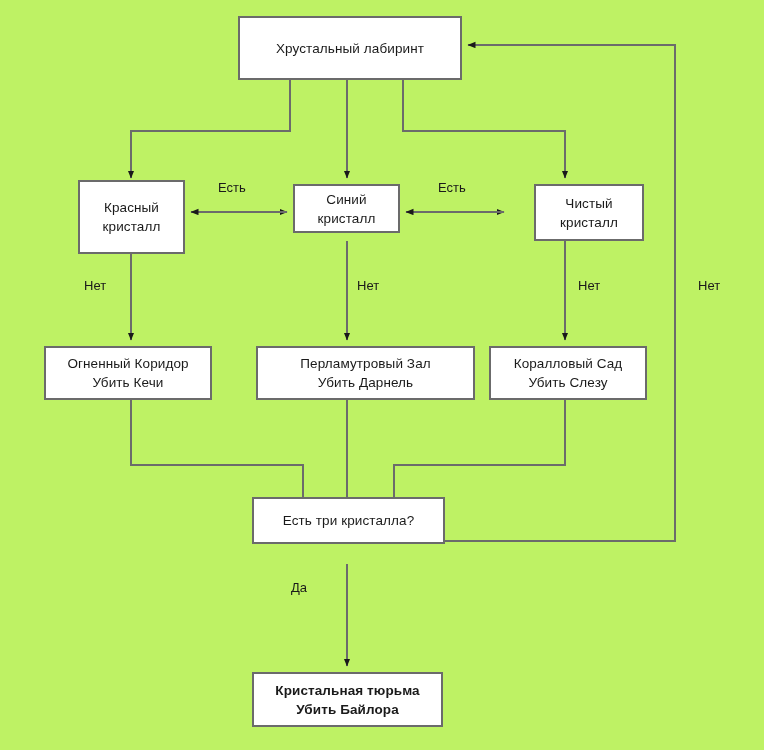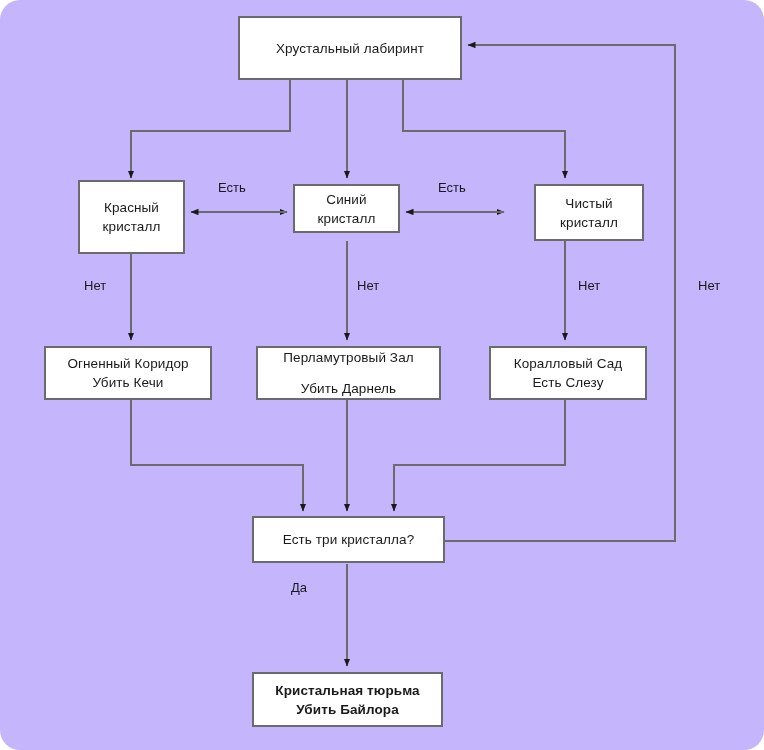--- a/index.html
+++ b/index.html
@@ -7,23 +7,22 @@
     padding: 0;
     background: #ffffff;
   }
   body {
     font-family: "Liberation Sans", sans-serif;
   }
   #canvas {
     position: relative;
     width: 764px;
     height: 750px;
-    background: #c4b5fd;
+    background: #bef264;
     overflow: hidden;
-    border-radius: 20px;
   }
   svg#flow {
     position: absolute;
     left: 0;
     top: 0;
     width: 764px;
     height: 750px;
   }
   .node-box {
     position: absolute;
@@ -110,31 +109,31 @@
   <div class="node-box" style="left:510px; top:184px; width:110px; height:57px;margin-left:24px;">
     <span class="node-line">Чистый</span>
     <span class="node-line">кристалл</span>
   </div>
 
   <div class="node-box" style="left:44px; top:346px; width:168px; height:54px;">
     <span class="node-line">Огненный Коридор</span>
     <span class="node-line">Убить Кечи</span>
   </div>
 
-  <div class="node-box" style="left:256px; top:346px; width:185px; height:54px;justify-content:space-between;">
+  <div class="node-box" style="left:256px; top:346px; width:219px; height:54px;">
     <span class="node-line">Перламутровый Зал</span>
     <span class="node-line">Убить Дарнель</span>
   </div>
 
   <div class="node-box" style="left:489px; top:346px; width:158px; height:54px;">
     <span class="node-line">Коралловый Сад</span>
-    <span class="node-line">Есть Слезу</span>
+    <span class="node-line">Убить Слезу</span>
   </div>
 
-  <div class="node-box" style="left:252px; top:516px; width:193px; height:47px;">
+  <div class="node-box" style="left:252px; top:497px; width:193px; height:47px;">
     <span class="node-line">Есть три кристалла?</span>
   </div>
 
   <div class="node-box" style="left:252px; top:672px; width:191px; height:55px;font-weight:bold;">
     <span class="node-line">Кристальная тюрьма</span>
     <span class="node-line">Убить Байлора</span>
   </div>
 
   <div class="edge-label" style="left:218px; top:180px;">Есть</div>
   <div class="edge-label" style="left:438px; top:180px;">Есть</div>

